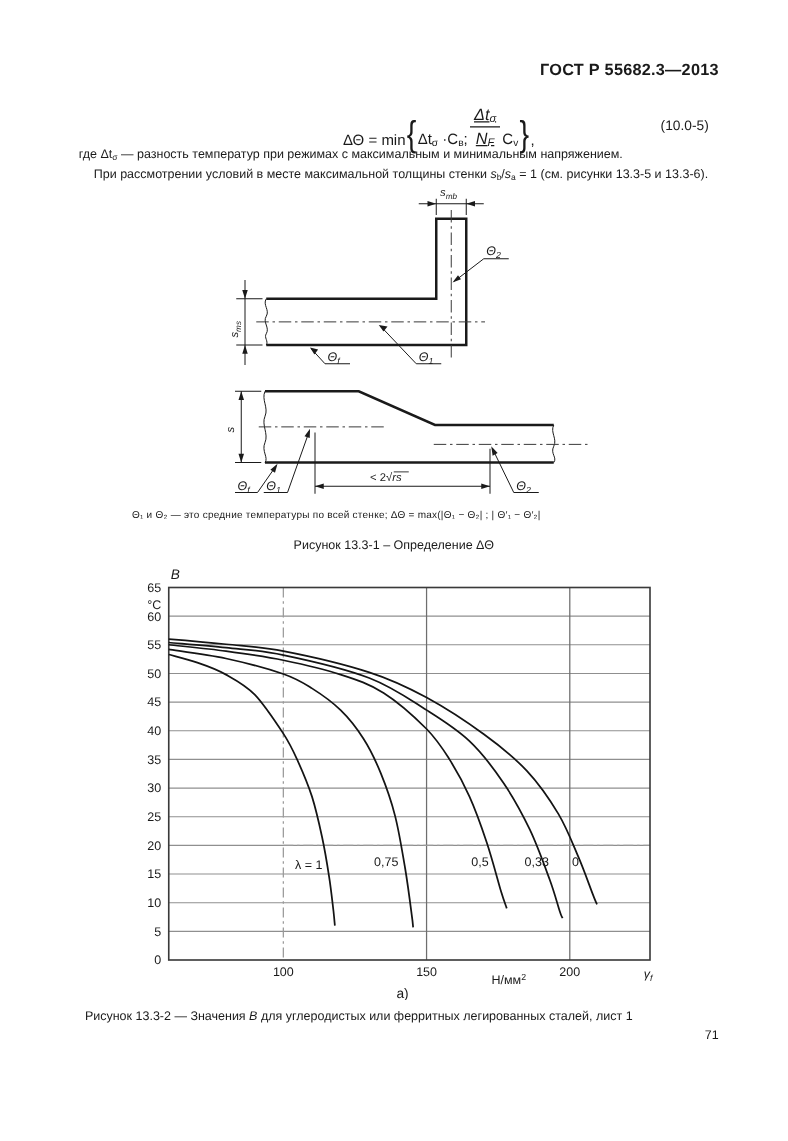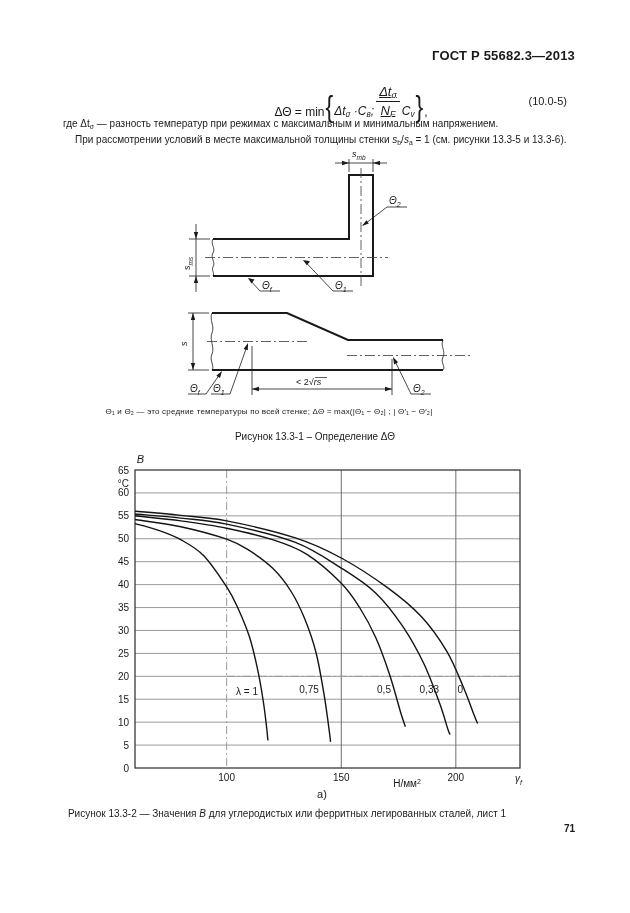--- a/index.html
+++ b/index.html
@@ -5,32 +5,32 @@
   html,body{margin:0;padding:0;}
   body{
     width:630px;height:913px;position:relative;background:#ffffff;
     font-family:"Liberation Sans",sans-serif;color:#1a1a1a;overflow:hidden;
   }
   .abs{position:absolute;}
   i{font-style:italic;}
   sub{font-size:68%;vertical-align:-18%;}
   .hdr{top:48px;right:55px;font-size:13px;font-weight:bold;letter-spacing:.2px;}
   .formula-row{top:84px;left:0;width:630px;display:flex;justify-content:center;align-items:flex-end;font-size:12px;padding-left:36px;}
-  .formula-row .var{font-style:italic;}
+  .formula-row .var{}
   .brace{font-size:23px;font-weight:400;transform:scaleY(1.25);padding:0 1px;line-height:1;}
   .frac{display:inline-flex;flex-direction:column;align-items:center;font-size:13px;font-style:italic;margin:0 2px;vertical-align:middle;text-decoration:underline;}
   .frac .num{border-bottom:1px solid #1a1a1a;padding:0 3px 1px 3px;}
   .frac .den{padding-top:1px;}
   .eqnum{top:95px;right:63px;font-size:11px;}
   .para{top:117px;left:63px;width:508px;font-size:10px;line-height:13px;}
   .para .l2{text-indent:12px;}
   .note{top:407px;left:0;width:538px;text-align:center;font-size:8px;letter-spacing:.2px;}
   .cap1{top:431px;left:0;width:630px;text-align:center;font-size:10px;}
   .cap2{top:808px;left:0;width:574px;text-align:center;font-size:10px;}
-  .pagenum{top:823px;right:55px;font-size:10px;font-weight:bold;}
+  .pagenum{top:823px;right:55px;font-size:10px;}
   svg text{font-family:"Liberation Sans",sans-serif;fill:#1a1a1a;}
   .dsvg{position:absolute;}
 </style>
 </head>
 <body>
 
 <div class="abs hdr">ГОСТ Р 55682.3—2013</div>
 
 <div class="abs formula-row">
   <span>ΔΘ = min</span>

